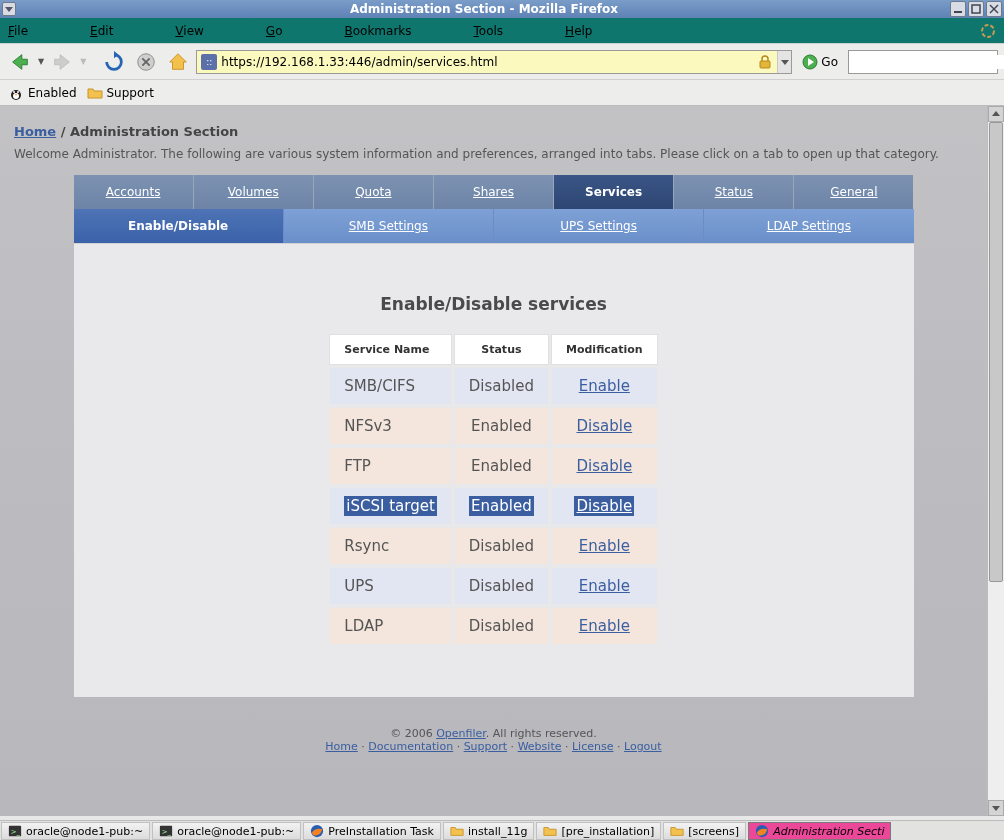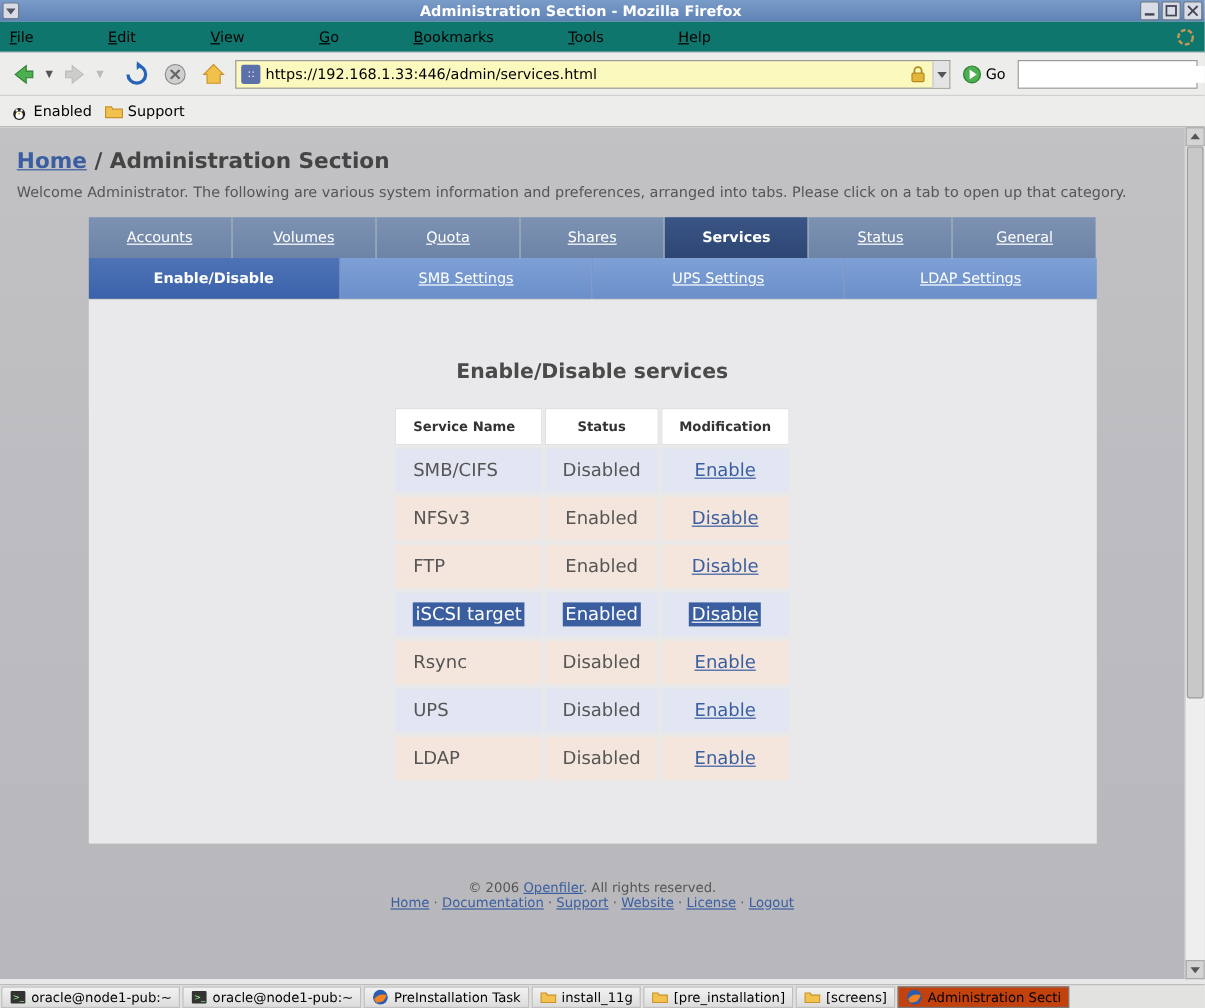--- a/index.html
+++ b/index.html
@@ -46,21 +46,21 @@
 .viewport { position:relative; height:710px; background:#ededeb; display:flex; }
 .page-scroll { flex:1; overflow:auto; }
 .vscrollbar { width:17px; background:#e0e0e0; border-left:1px solid #bcbcbc; display:flex; flex-direction:column; }
 .vscrollbar .arrow { height:16px; background:#d4d4d4; border:1px solid #aaa; display:flex; align-items:center; justify-content:center; }
 .vscrollbar .arrow svg { width:8px; height:8px; }
 .vscrollbar .track { flex:1; background:#eee; position:relative; }
 .vscrollbar .thumb { position:absolute; left:1px; right:1px; top:0; height:460px; background:#c8c8c8; border:1px solid #999; border-radius:2px; }
 
 
 .page { background:linear-gradient(to bottom,#c2c2c5,#bdbdc1 40%,#b7b7bc); min-height:100%; padding:18px 14px 40px 14px; }
-.breadcrumb { font-size:18px; font-weight:bold; color:#444; margin-bottom:8px; }
+.breadcrumb { font-size:13px; font-weight:bold; color:#444; margin-bottom:8px; }
 .breadcrumb a { color:#3a5ea0; text-decoration:underline; }
 .welcome { color:#555; font-size:12px; margin-bottom:14px; }
 
 .tabstrip { display:flex; width:840px; margin:0 auto; }
 .tabstrip .tab { flex:1; text-align:center; padding:10px 4px; border-right:1px solid #95a6bd; background:linear-gradient(to bottom,#7d92b2,#6d84a7); color:#fff; text-decoration:underline; font-size:12px; cursor:pointer; }
 .tabstrip .tab:last-child { border-right:none; }
 .tabstrip .tab.active { background:linear-gradient(to bottom,#3a5586,#2d4673); font-weight:bold; text-decoration:none; color:#fff; }
 
 .subtabstrip { display:flex; width:840px; margin:0 auto; }
 .subtabstrip .stab { flex:1; text-align:center; padding:10px 4px; border-right:1px solid #6e8bc5; background:linear-gradient(to bottom,#7ea0d6,#6a8fc9); color:#fff; text-decoration:underline; font-size:12px; cursor:pointer; }
@@ -81,21 +81,21 @@
 .svc-table a { color:#3a5ea0; text-decoration:underline; }
 .hl { background:#3a5ea0; color:#fff; padding:1px 2px; }
 .hl a { color:#fff; }
 
 .footer-copy { text-align:center; font-size:11px; color:#555; margin-top:30px; }
 .footer-copy a { color:#3a5ea0; text-decoration:underline; }
 
 
 .taskbar { position:absolute; left:0; right:0; bottom:0; height:20px; background:#e2e2e0; border-top:1px solid #bcbcbc; display:flex; overflow:hidden; }
 .taskbn { display:flex; align-items:center; gap:4px; padding:0 6px; border:1px solid #c0c0c0; background:linear-gradient(to bottom,#f2f2f2,#dcdcdc); height:18px; margin:1px 1px; font-size:11px; white-space:nowrap; overflow:hidden; cursor:pointer; }
-.taskbn.active { border-color:#7a7a7a; background:#c2410c; }
+.taskbn.active { border-color:#7a7a7a; background:#ec4899;font-style:italic; }
 .taskbn svg,.taskbn .ico { width:14px; height:14px; flex-shrink:0; }
 </style>
 </head>
 <body>
 
 <div class="titlebar">
   <div class="dropdown-ico">
     <svg viewBox="0 0 8 8">
         <polygon points="0,2 8,2 4,7" fill="#556"></polygon>
       </svg>

